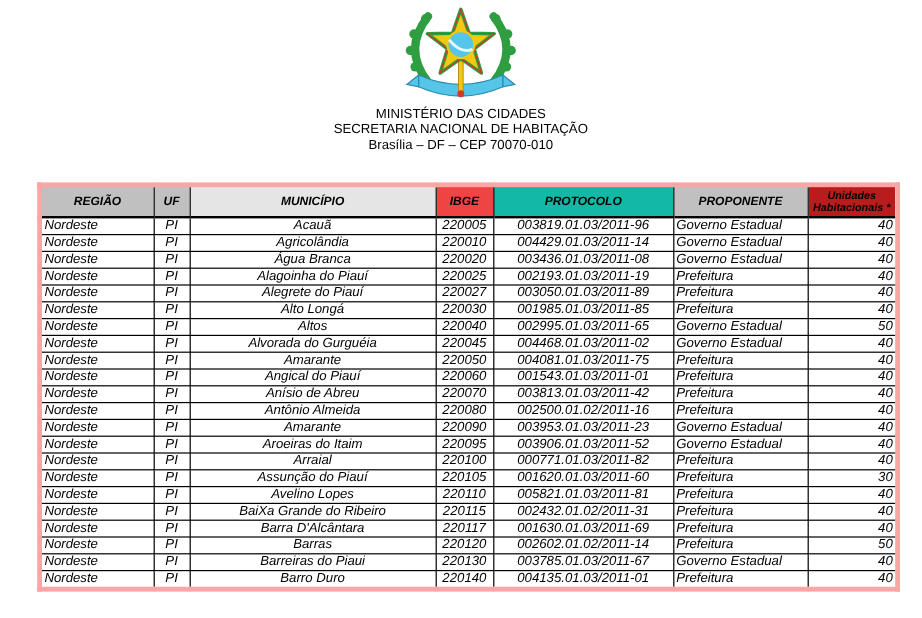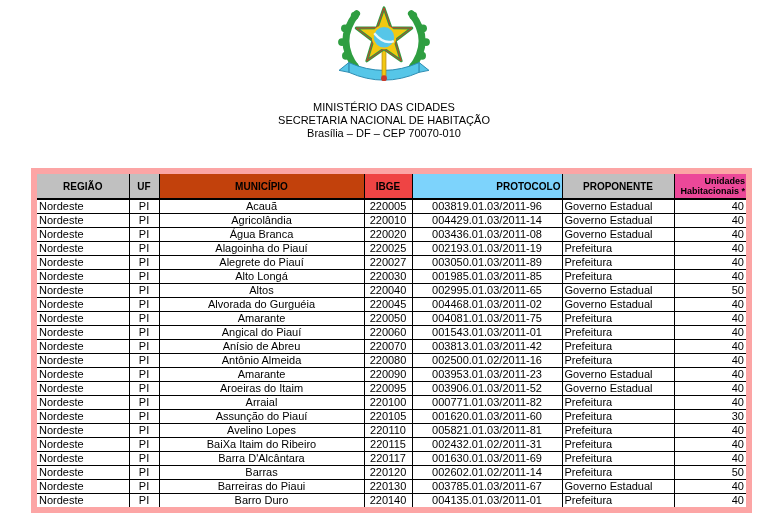--- a/index.html
+++ b/index.html
@@ -9,31 +9,32 @@
     font-family:"Liberation Sans","DejaVu Sans",sans-serif;
     color:#000;
     overflow:hidden;
   }
   .page{position:relative;width:768px;height:515px;}
 
   
   .doc-header{position:absolute;top:0;left:0;width:768px;text-align:center;}
   .logo-wrap{height:86px;padding-top:2px;}
   .logo-wrap svg{display:inline-block;}
-  .hdr-lines{margin-top:13px;}
+  .hdr-lines{margin-top:1px;}
   .hdr-line{font-size:11px;line-height:13px;white-space:nowrap;}
 
   
   table.data{
     position:absolute;
-    left:31px;top:168px;
+    left:31px;top:152px;
     width:715px;
     border-collapse:collapse;
     table-layout:fixed;
-    border:6px solid #fca5a5;
+    border:4px solid #fca5a5;
+    font-style:italic;
   }
   table.data th, table.data td{
     border:1px solid #000;
     overflow:hidden;
     white-space:nowrap;
   }
   table.data thead th{
     background:#c0c0c0;
     font-weight:bold;
     font-size:10px;
@@ -111,25 +112,25 @@
         <col style="width:205px">
       <col style="width:48px">
         <col style="width:150px">
         <col style="width:112px">
       <col style="width:75px">
     </colgroup>
     <thead>
       <tr>
         <th class="h0" style="background: rgb(192, 192, 192);">REGIÃO</th>
         <th class="h1" style="background: rgb(192, 192, 192);">UF</th>
-        <th class="h2" style="background: #c2410c;">MUNICÍPIO</th>
+        <th class="h2" style="background: #e5e5e5;">MUNICÍPIO</th>
         <th class="h3" style="background: #ef4444;">IBGE</th>
-        <th class="h4" style="background: #7dd3fc; text-align: right;">PROTOCOLO</th>
+        <th class="h4" style="background: #14b8a6;">PROTOCOLO</th>
         <th class="h5" style="background: rgb(192, 192, 192);">PROPONENTE</th>
-        <th class="h6" style="background: #ec4899; text-align: right;">Unidades Habitacionais *</th>
+        <th class="h6" style="background: #b91c1c;">Unidades Habitacionais *</th>
       </tr>
     </thead>
     <tbody>
         <tr>
           <td class="c0">Nordeste</td>
           <td class="c1">PI</td>
           <td class="c2">Acauã</td>
           <td class="c3">220005</td>
           <td class="c4">003819.01.03/2011-96</td>
           <td class="c5">Governo Estadual</td>
@@ -275,21 +276,21 @@
           <td class="c1">PI</td>
           <td class="c2">Avelino Lopes</td>
           <td class="c3">220110</td>
           <td class="c4">005821.01.03/2011-81</td>
           <td class="c5">Prefeitura</td>
           <td class="c6">40</td>
         </tr>
         <tr>
           <td class="c0">Nordeste</td>
           <td class="c1">PI</td>
-          <td class="c2">BaiXa Itaim do Ribeiro</td>
+          <td class="c2">BaiXa Grande do Ribeiro</td>
           <td class="c3">220115</td>
           <td class="c4">002432.01.02/2011-31</td>
           <td class="c5">Prefeitura</td>
           <td class="c6">40</td>
         </tr>
         <tr>
           <td class="c0">Nordeste</td>
           <td class="c1">PI</td>
           <td class="c2">Barra D'Alcântara</td>
           <td class="c3">220117</td>

